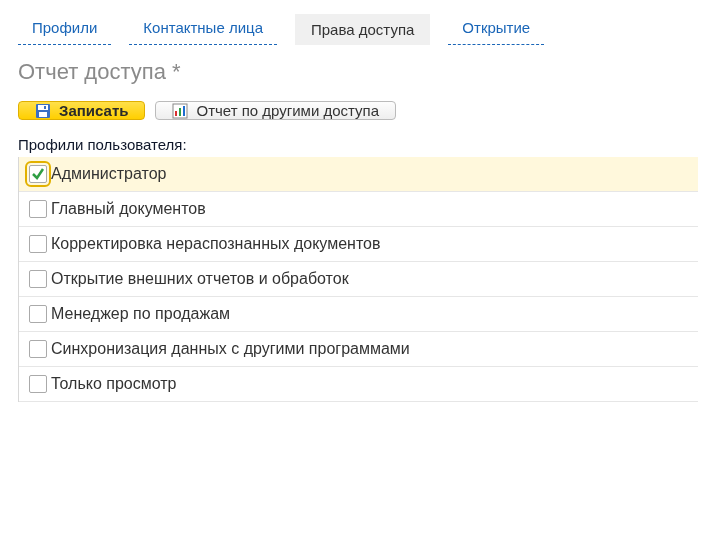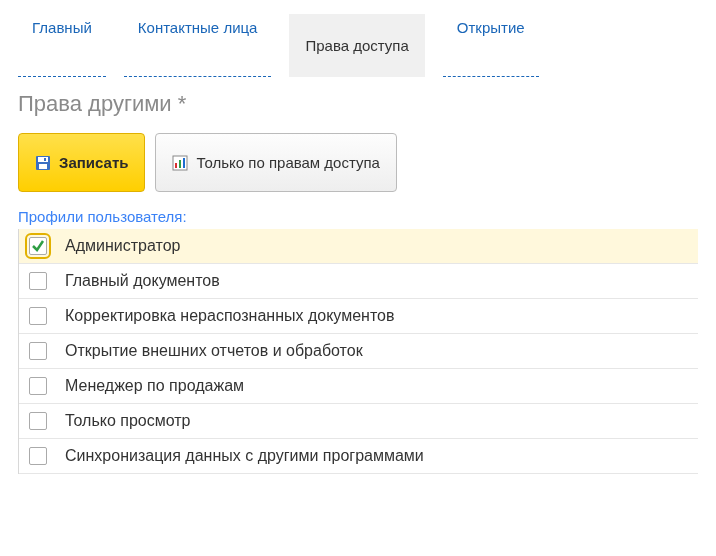--- a/index.html
+++ b/index.html
@@ -23,64 +23,64 @@
     cursor: pointer;
     font-size: 15px;
     border-bottom: 1px dashed #1a66b8;
     line-height: 1;
     margin-right: 18px;
   }
   .tab.active {
     color: #333;
     background: #f0f0f0;
     border-bottom: none;
-    padding: 24px 16px;
+    padding: 8px 16px;
   }
   .page-title {
     font-size: 22px;
     color: #8a8a8a;
     margin: 6px 0 16px 0;
     font-weight: normal;
   }
   .toolbar {
     display: flex;
     gap: 10px;
     margin-bottom: 16px;
   }
   .btn {
     display: inline-flex;
     align-items: center;
     gap: 8px;
-    padding: 20px 16px;
+    padding: 0 16px;
     border: 1px solid #bbb;
     border-radius: 4px;
     background: linear-gradient(#fdfdfd, #eeeeee);
     font-size: 15px;
     cursor: pointer;
     color: #333;
   }
   .btn.primary {
     background: linear-gradient(#ffe04a, #ffcf00);
     border-color: #e0b000;
     font-weight: bold;
     color: #2a2a2a;
   }
   .btn svg { display: block; }
   .section-label {
     font-size: 15px;
-    color: #3b82f6;
+    color: #0f172a;
     margin-bottom: 4px;
   }
   .profile-list {
     border-left: 1px solid #d8d8d8;
   }
   .profile-row {
     display: flex;
     align-items: center;
-    gap: 18px;
+    gap: 4px;
     padding: 8px 10px;
     border-bottom: 1px solid #e6e6e6;
     cursor: default;
   }
   .profile-row.selected {
     background: #fff8dc;
   }
   .check {
     width: 18px;
     height: 18px;
@@ -101,27 +101,27 @@
   .check svg { display: none; }
   .profile-label {
     font-size: 16px;
     color: #333;
   }
 </style>
 </head>
 <body>
 
 <div class="tabs" id="tabs">
-    <div class="tab">Главный</div>
+    <div class="tab">Профили</div>
     <div class="tab">Контактные лица</div>
     <div class="tab active">Права доступа</div>
     <div class="tab">Открытие</div>
   </div>
 
-<h1 class="page-title">Права другими *</h1>
+<h1 class="page-title">Отчет доступа *</h1>
 
 <div class="toolbar">
   <button class="btn primary">
     <span>
       <svg width="16" height="16" viewBox="0 0 16 16">
         <rect x="1" y="1" width="14" height="14" rx="1" fill="#3a6fc4"></rect>
         <rect x="3" y="2" width="10" height="5" fill="#fff"></rect>
         <rect x="4" y="9" width="8" height="5" fill="#fff"></rect>
         <rect x="9" y="3" width="2" height="3" fill="#3a6fc4"></rect>
       </svg>
@@ -130,21 +130,21 @@
   </button>
   <button class="btn">
     <span>
       <svg width="16" height="16" viewBox="0 0 16 16">
         <rect x="1" y="1" width="14" height="14" fill="#fff" stroke="#888"></rect>
         <rect x="3" y="8" width="2" height="5" fill="#d93030"></rect>
         <rect x="7" y="5" width="2" height="8" fill="#2f9e44"></rect>
         <rect x="11" y="3" width="2" height="10" fill="#1c6dd0"></rect>
       </svg>
     </span>
-    <span>Только по правам доступа</span>
+    <span>Отчет по другими доступа</span>
   </button>
 </div>
 
 <div class="section-label">Профили пользователя:</div>
 
 <div class="profile-list" id="profiles">
     <div class="profile-row selected">
       <span class="check checked">
         <svg width="14" height="14" viewBox="0 0 14 14">
           <polyline points="2,7 6,11 12,2" fill="none" stroke="#2f9e44" stroke-width="2.5"></polyline>
@@ -163,19 +163,19 @@
     <div class="profile-row">
       <span class="check"></span>
       <span class="profile-label">Открытие внешних отчетов и обработок</span>
     </div>
     <div class="profile-row">
       <span class="check"></span>
       <span class="profile-label">Менеджер по продажам</span>
     </div>
     <div class="profile-row">
       <span class="check"></span>
-      <span class="profile-label">Только просмотр</span>
+      <span class="profile-label">Синхронизация данных с другими программами</span>
     </div>
     <div class="profile-row">
       <span class="check"></span>
-      <span class="profile-label">Синхронизация данных с другими программами</span>
+      <span class="profile-label">Только просмотр</span>
     </div>
   </div>
 
 </body></html>

